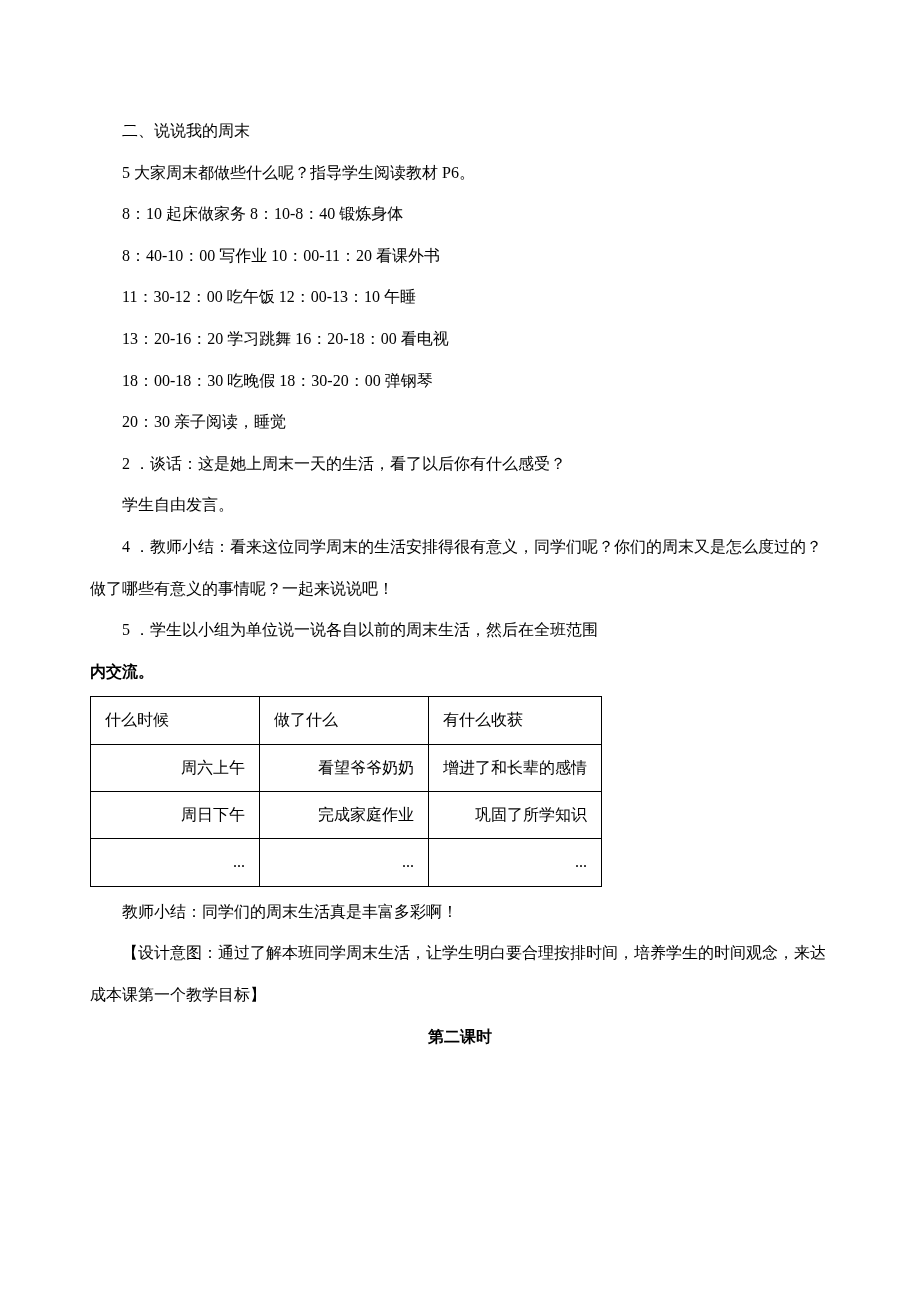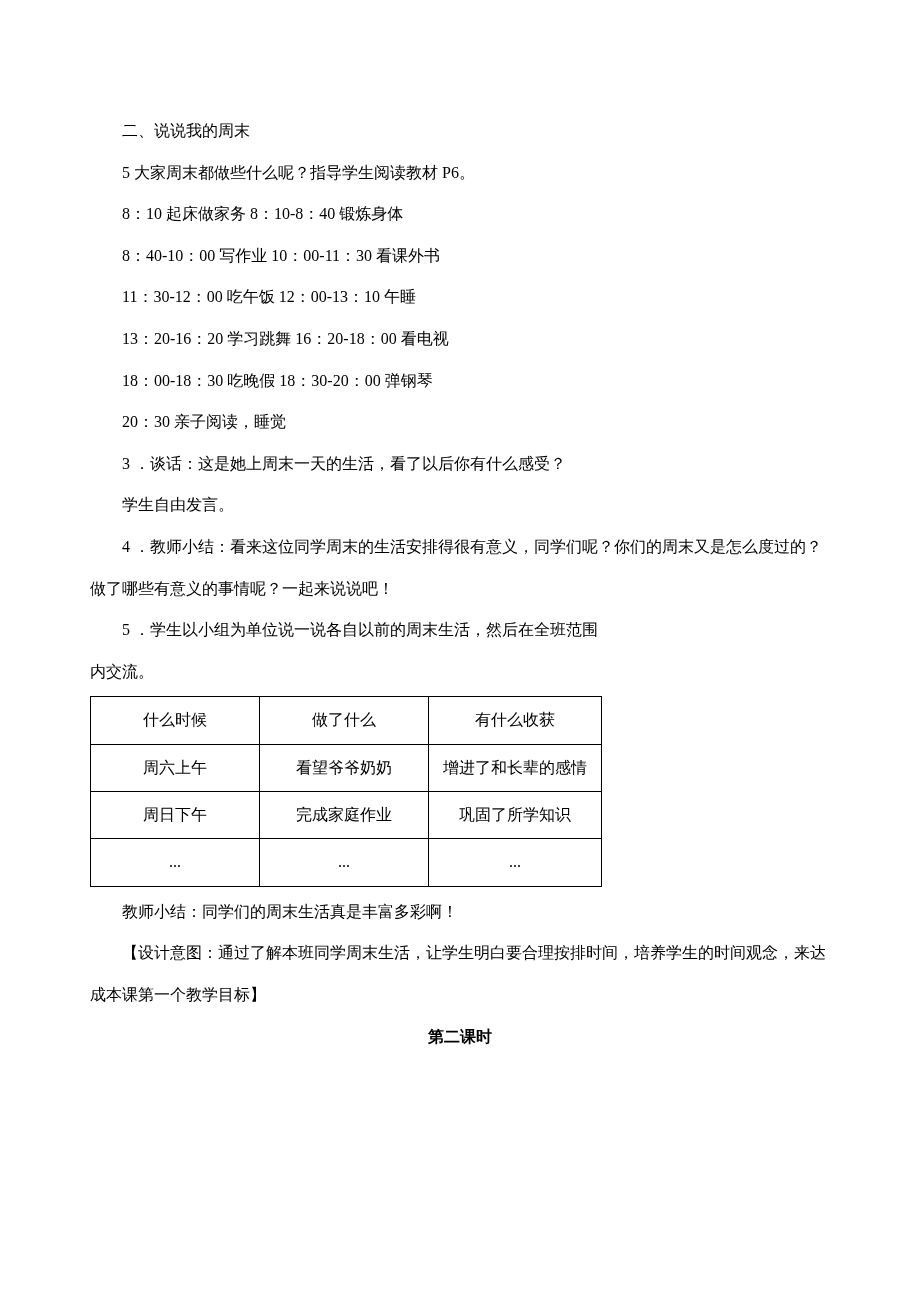--- a/index.html
+++ b/index.html
@@ -16,39 +16,40 @@
     box-sizing: border-box;
     line-height: 2.6;
   }
   .para {
     text-indent: 2em;
     margin: 0;
   }
   .para-noindent {
     text-indent: 0;
     margin: 0;
+    font-weight: bold;
   }
   .table-wrap {
     margin: 4px 0 4px 0;
   }
   table {
     border-collapse: collapse;
     margin-left: 0;
   }
   td {
     border: 1px solid #000;
     padding: 8px 14px;
-    text-align: center;
+    text-align: right;
     font-size: 16px;
     line-height: 1.9;
     vertical-align: top;
     min-width: 140px;
   }
   td.center {
-    text-align: center;
+    text-align: left;
   }
   .centered-title {
     text-align: center;
     text-indent: 0;
     margin: 0;
     font-weight: bold;
   }
   .item6 {
     text-indent: 0;
     margin: 0;
@@ -59,27 +60,27 @@
 <body>
 
 <div class="page">
 
   <p class="para">二、说说我的周末</p>
 
   <p class="para">5 大家周末都做些什么呢？指导学生阅读教材 P6。</p>
 
 
   <p class="para">8：10 起床做家务 8：10-8：40 锻炼身体</p>
-  <p class="para">8：40-10：00 写作业 10：00-11：30 看课外书</p>
+  <p class="para">8：40-10：00 写作业 10：00-11：20 看课外书</p>
   <p class="para">11：30-12：00 吃午饭 12：00-13：10 午睡</p>
   <p class="para">13：20-16：20 学习跳舞 16：20-18：00 看电视</p>
   <p class="para">18：00-18：30 吃晚假 18：30-20：00 弹钢琴</p>
   <p class="para">20：30 亲子阅读，睡觉</p>
 
-  <p class="para">3 ．谈话：这是她上周末一天的生活，看了以后你有什么感受？</p>
+  <p class="para">2 ．谈话：这是她上周末一天的生活，看了以后你有什么感受？</p>
   <p class="para">学生自由发言。</p>
 
   <p class="para">4 ．教师小结：看来这位同学周末的生活安排得很有意义，同学们呢？你们的周末又是怎么度过的？做了哪些有意义的事情呢？一起来说说吧！</p>
 
   <p class="para">5 ．学生以小组为单位说一说各自以前的周末生活，然后在全班范围</p>
   <p class="para-noindent">内交流。</p>
 
 
   <div class="table-wrap">
     <table>

